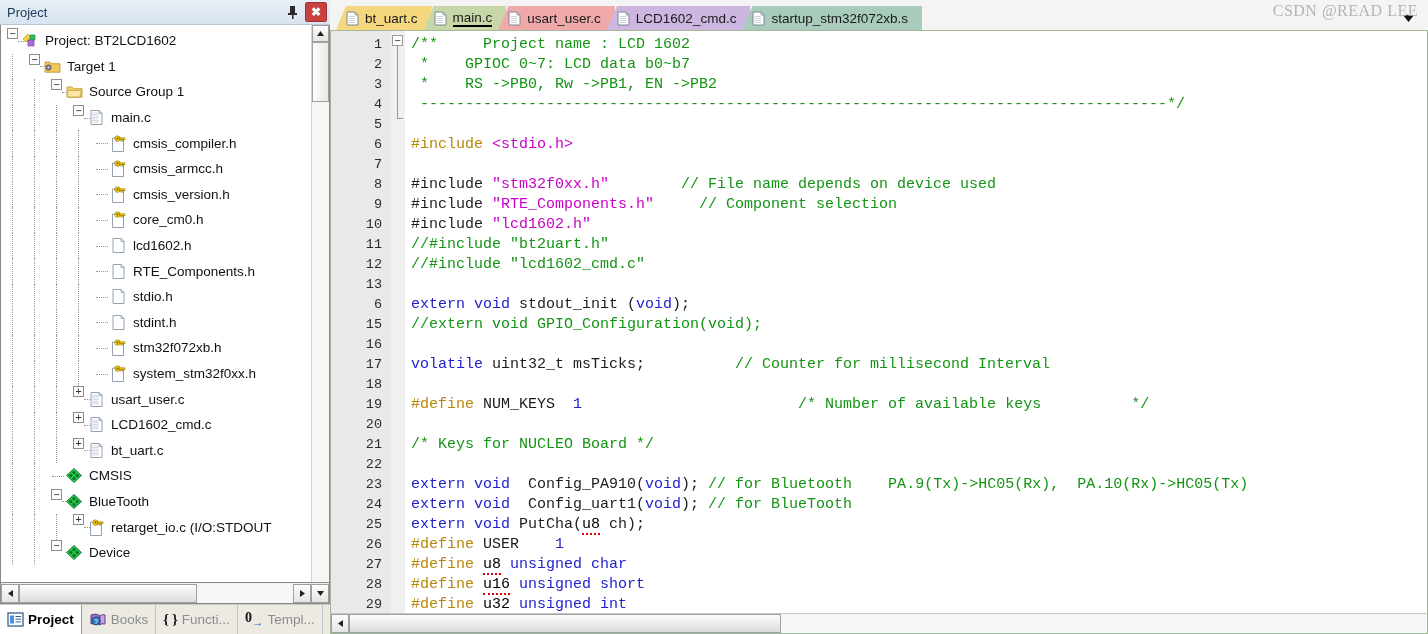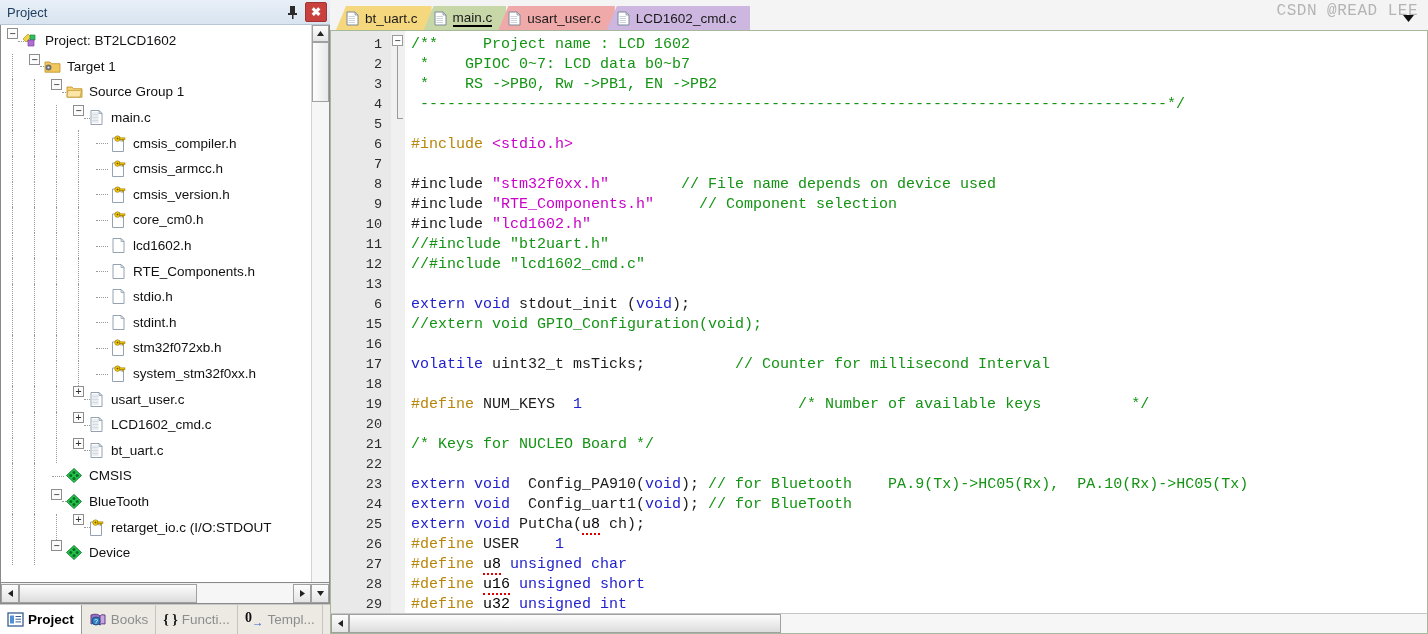--- a/index.html
+++ b/index.html
@@ -78,21 +78,21 @@
   .ln{height:20px;line-height:20px;font-family:"Liberation Mono","DejaVu Sans Mono",monospace;font-size:13.5px;color:#2c2c2c;padding-right:9px;}
   .cl{height:20px;line-height:20px;font-family:"Liberation Mono","DejaVu Sans Mono",monospace;font-size:15px;white-space:pre;}
   .cmt{color:#149414;}
   .kw{color:#2222cc;}
   .pp{color:#b8860b;}
   .str{color:#c800c8;}
   .num{color:#2222cc;}
   .plain{color:#1c1c1c;}
   .sq{border-bottom:2px dotted #d00;padding-bottom:0px;}
   #hsb-editor{height:21px;flex:0 0 auto;display:flex;align-items:center;background:#f0f0f0;border:1px solid #a5b89a;border-top:1px solid #c6c6c6;box-sizing:border-box;position:relative;}
-  #watermark{position:absolute;right:10px;top:2px;font-size:16px;color:#b4b4b4;font-family:Liberation Mono, monospace;letter-spacing:0.5px;}
+  #watermark{position:absolute;right:10px;top:2px;font-size:16px;color:#b4b4b4;font-family:Liberation Serif, serif;letter-spacing:0.5px;}
   .fold-box{position:absolute;left:1px;width:11px;height:11px;border:1px solid #9a9a9a;background:#fff;box-sizing:border-box;
     display:flex;align-items:center;justify-content:center;font-size:10px;line-height:9px;color:#333;font-family:"DejaVu Sans Mono",monospace;}
   .fold-bar{position:absolute;left:6px;width:0;border-left:1px solid #9a9a9a;}
   .fold-end{position:absolute;left:6px;width:6px;border-bottom:1px solid #9a9a9a;}
 </style>
 </head>
 <body>
 
 <div id="app">
   <div id="topline"></div>
@@ -624,20 +624,33 @@
               <svg width="13" height="15" viewBox="0 0 13 15">
                 <path d="M1 1 h8 l3 3 v10 H1 Z" fill="#fff" stroke="#7c8896" stroke-width="1"></path>
                 <path d="M9 1 v3 h3 Z" fill="#dde4ec" stroke="#7c8896" stroke-width="0.7"></path>
                 <line x1="2.5" y1="5.5" x2="9" y2="5.5" stroke="#c0c8d2" stroke-width="0.8"></line>
                 <line x1="2.5" y1="7.5" x2="9" y2="7.5" stroke="#c0c8d2" stroke-width="0.8"></line>
                 <line x1="2.5" y1="9.5" x2="9" y2="9.5" stroke="#c0c8d2" stroke-width="0.8"></line>
                 <line x1="2.5" y1="11.5" x2="9" y2="11.5" stroke="#c0c8d2" stroke-width="0.8"></line>
               </svg>
             </span>
             <span class="tl">LCD1602_cmd.c</span>
+          </div>
+          <div class="etab" style="background: rgb(168, 203, 188);">
+            <span style="display: inline-flex;">
+              <svg width="13" height="15" viewBox="0 0 13 15">
+                <path d="M1 1 h8 l3 3 v10 H1 Z" fill="#fff" stroke="#7c8896" stroke-width="1"></path>
+                <path d="M9 1 v3 h3 Z" fill="#dde4ec" stroke="#7c8896" stroke-width="0.7"></path>
+                <line x1="2.5" y1="5.5" x2="9" y2="5.5" stroke="#c0c8d2" stroke-width="0.8"></line>
+                <line x1="2.5" y1="7.5" x2="9" y2="7.5" stroke="#c0c8d2" stroke-width="0.8"></line>
+                <line x1="2.5" y1="9.5" x2="9" y2="9.5" stroke="#c0c8d2" stroke-width="0.8"></line>
+                <line x1="2.5" y1="11.5" x2="9" y2="11.5" stroke="#c0c8d2" stroke-width="0.8"></line>
+              </svg>
+            </span>
+            <span class="tl">startup_stm32f072xb.s</span>
           </div>
           <div id="tabdrop">
           <svg width="11" height="7" viewBox="0 0 11 7">
               <polygon points="0,0 11,0 5.5,7" fill="#111"></polygon>
             </svg>
         </div>
       </div>
 
       <div id="code-wrap">
         <div id="code">

